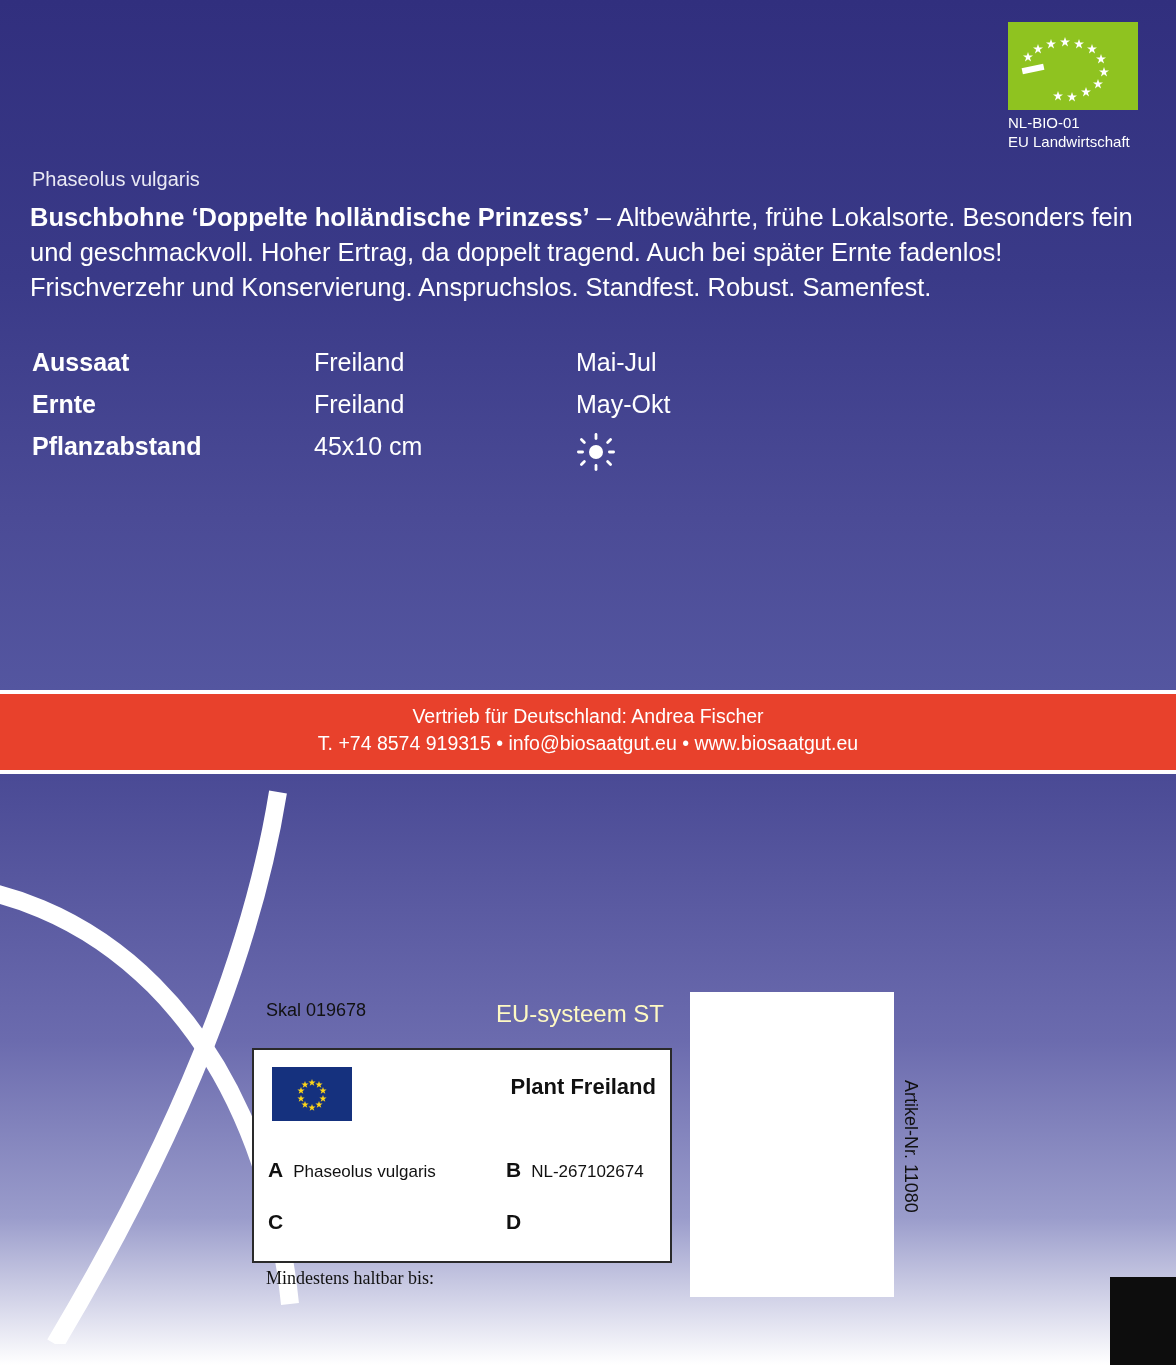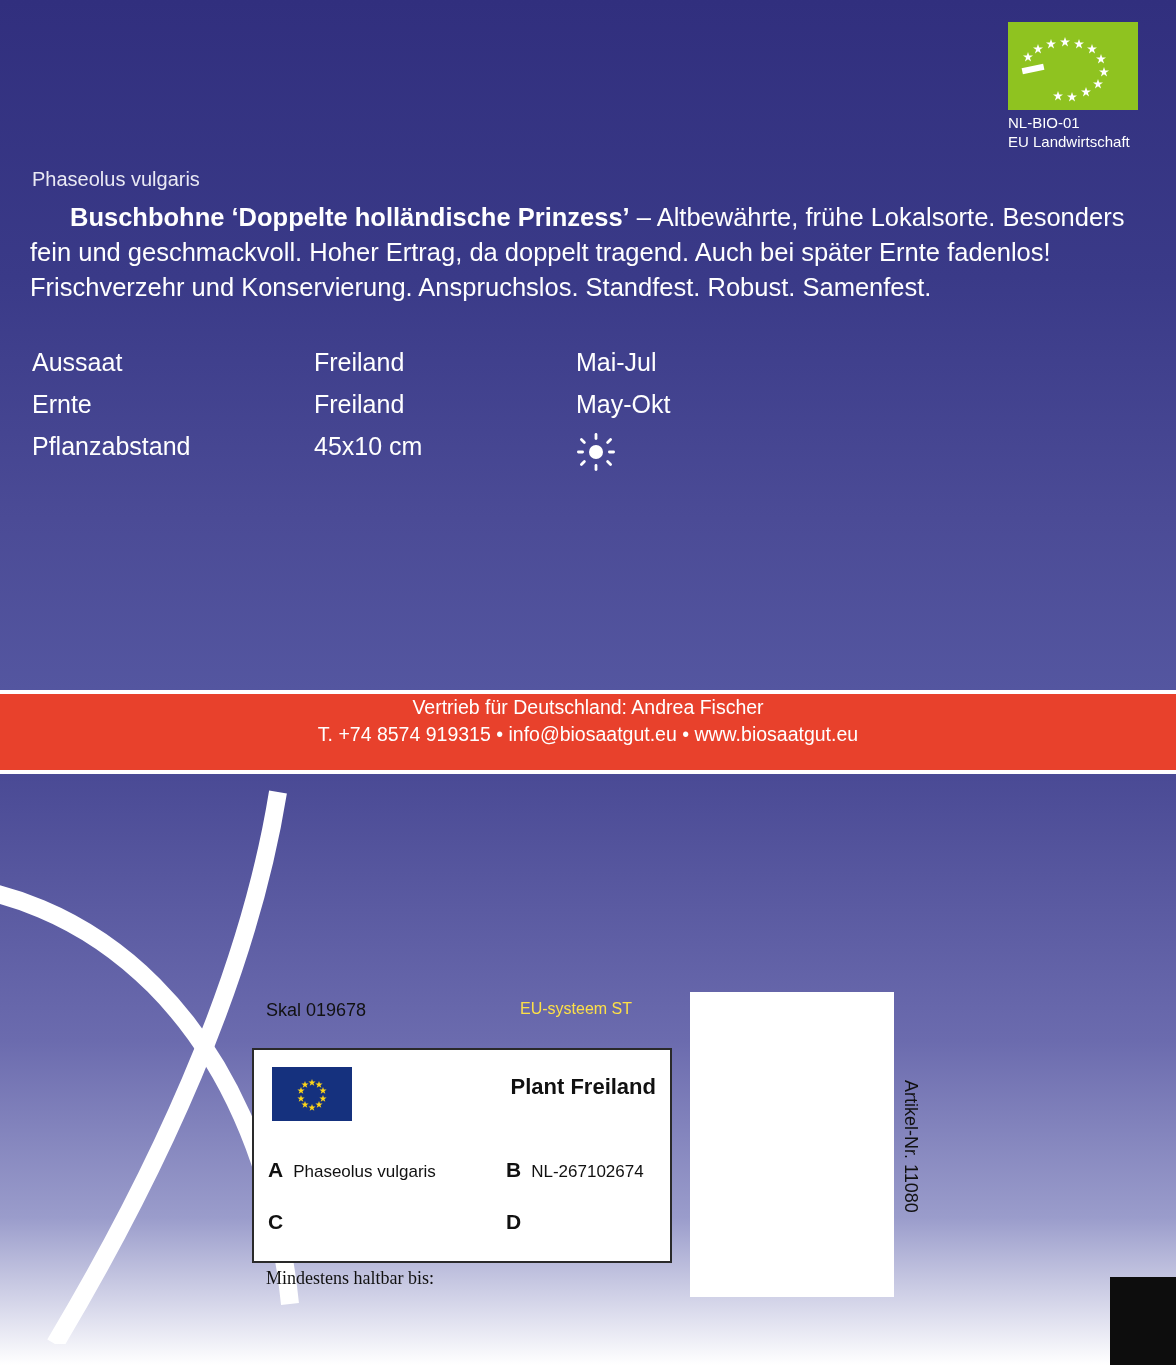--- a/index.html
+++ b/index.html
@@ -56,52 +56,51 @@
   .description {
     position: absolute;
     left: 30px; top: 200px;
     width: 1120px;
     color: #ffffff;
     font-size: 25.5px;
     line-height: 35px;
   }
   .description .title {
     font-weight: bold;
-    margin-left: 40px;
   }
 
   
   .culture-table {
     position: absolute;
     left: 32px; top: 348px;
     width: 900px;
     color: #ffffff;
     font-size: 25px;
     border-collapse: collapse;
   }
   .culture-table td {
     padding: 0 0 13px 0;
     vertical-align: top;
   }
-  .culture-table td.label { font-weight: normal; width: 282px; }
+  .culture-table td.label { font-weight: bold; width: 282px; }
   .culture-table td.mid   { width: 262px; }
   .sun-icon { display:inline-block; width: 40px; height: 40px; vertical-align: -12px; }
 
   
   .red-band {
     position: absolute;
     left: 0; top: 694px;
     width: 1176px;
     height: 76px;
     background: #e8412c;
     color: #ffffff;
     text-align: center;
     font-size: 19.5px;
     line-height: 27px;
-    padding-top: 0;
+    padding-top: 9px;
     box-sizing: border-box;
   }
   .white-rule-top {
     position:absolute; left:0; top:690px; width:1176px; height:4px; background:#ffffff;
   }
   .white-rule-bottom {
     position:absolute; left:0; top:770px; width:1176px; height:4px; background:#ffffff;
   }
 
   
@@ -156,23 +155,23 @@
   .pp-val { margin-left: 10px; }
 
   .skal-label {
     position: absolute;
     left: 266px; top: 1000px;
     font-size: 18px;
     color: #111111;
   }
   .eu-system-label {
     position: absolute;
-    left: 520px; top: 1000px;
-    font-size: 16px;
-    color: #fde047;
+    left: 496px; top: 1000px;
+    font-size: 24px;
+    color: #fef9c3;
   }
   .mhd-label {
     position: absolute;
     left: 266px; top: 1268px;
     font-size: 18px;
     color: #111111;
     font-family: Liberation Serif, serif;
   }
 
   

